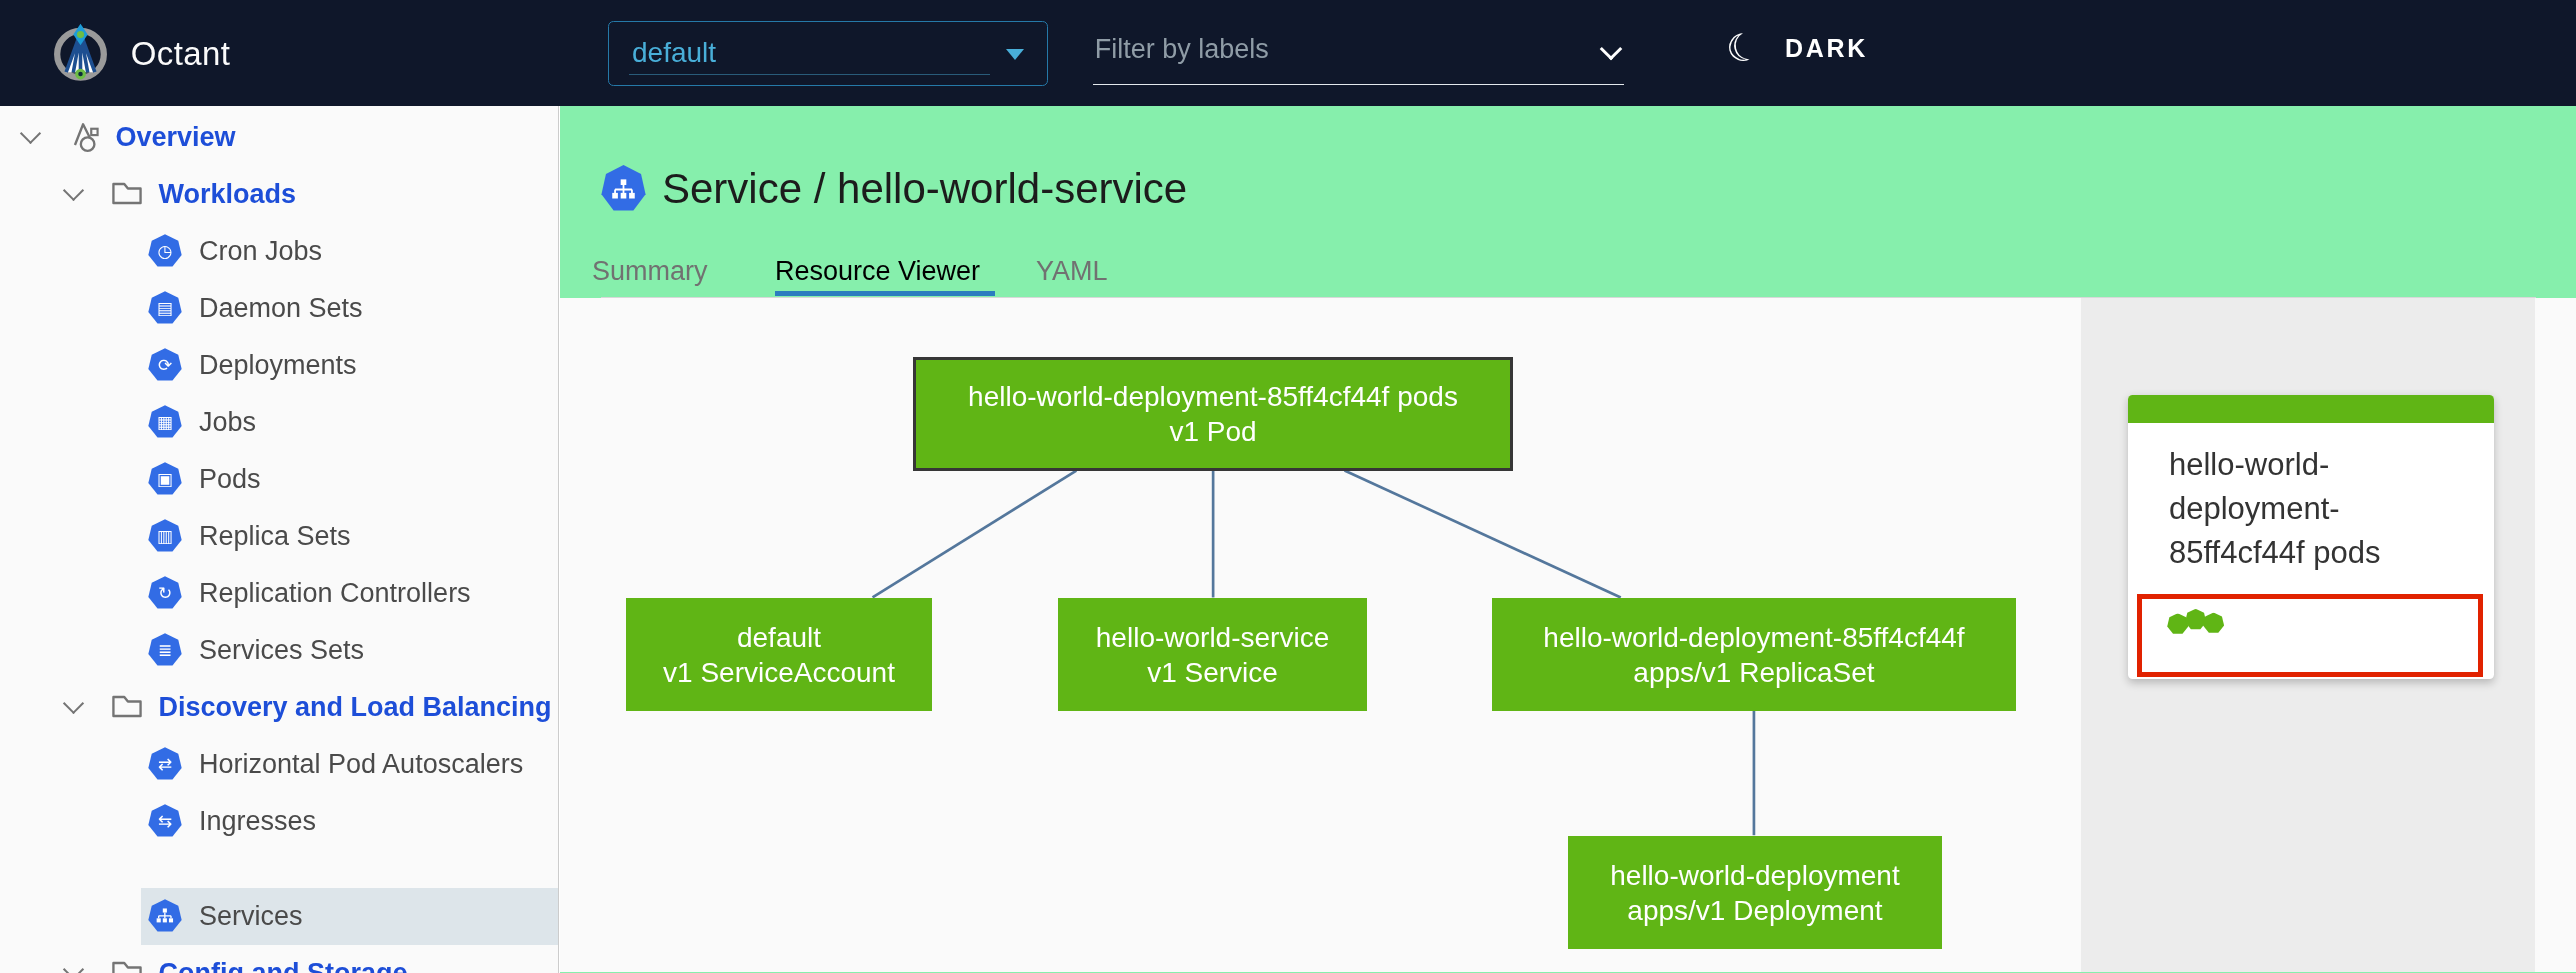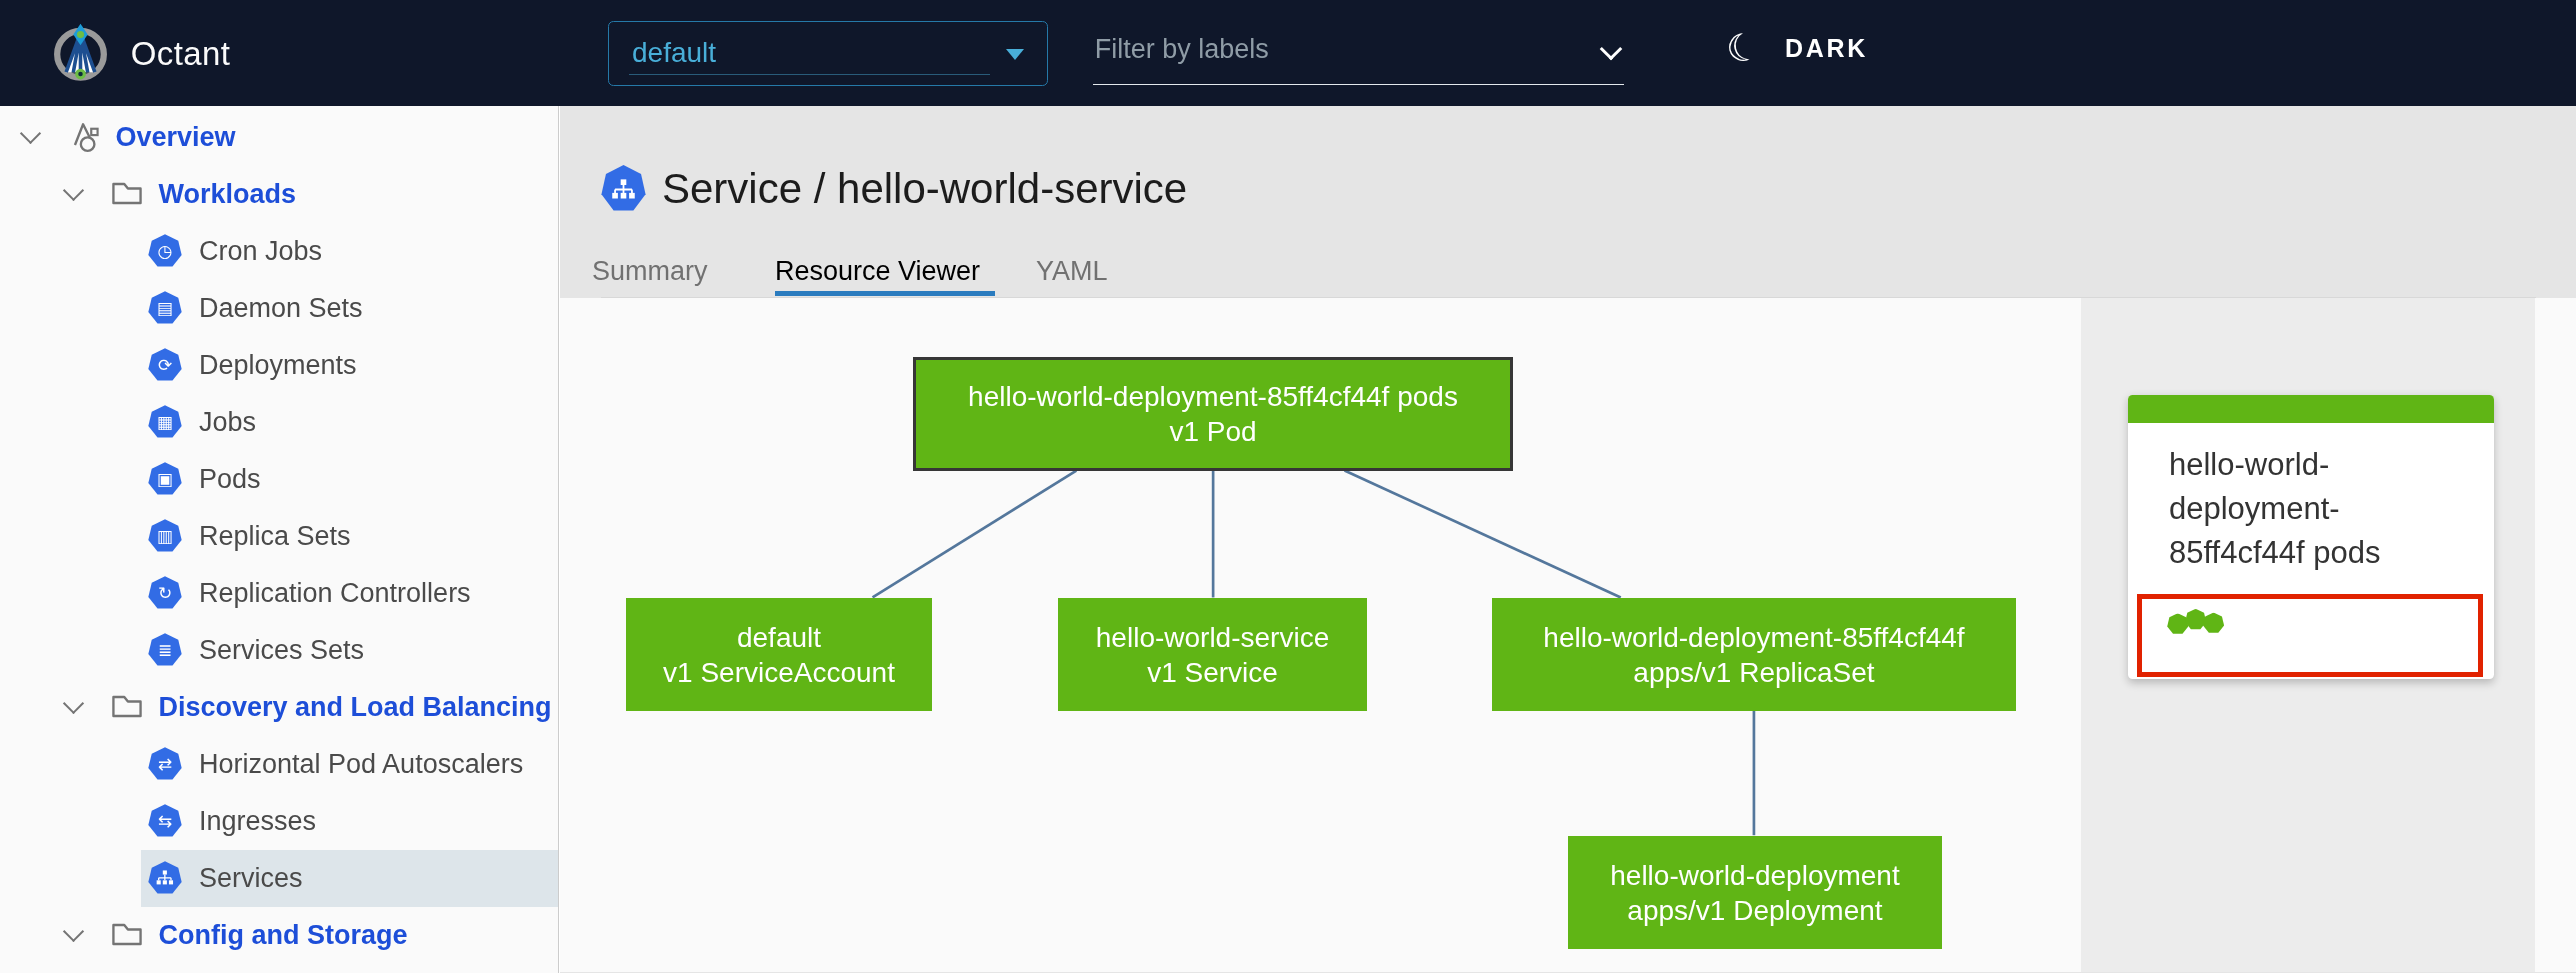--- a/index.html
+++ b/index.html
@@ -33,37 +33,37 @@
   .theme-label { color:#fff; font-size:25px; font-weight:700; letter-spacing:2.7px; margin-left:25px; }
 
   .cluster-menu { position:absolute; left:1894px; top:27px; display:flex; align-items:center; cursor:pointer; }
   .cluster-label { color:#e8eaec; font-size:28px; margin-left:12.5px; }
   .cluster-chev { width:11.6px; height:11.6px; border-color:#cfd6da; border-width:0 2.7px 2.7px 0; margin-left:10.7px; margin-top:-5.4px; }
 
   
   .sidebar { position:absolute; left:0; top:106px; width:559px; height:867px;
     background:#fafafa; border-right:0.9px solid #ccc; padding-top:2.7px; }
   .nav-row { height:57px; display:flex; align-items:center; cursor:pointer; }
-  .nav-row.selected { background:linear-gradient(to right, rgba(0,0,0,0) 141px, #dde5ea 141px); }
+  .nav-row.selected { background:linear-gradient(to right, rgba(0,0,0,0) 141px, #dde5ea 141px);margin-top:38px; }
   .nav-label { font-size:27px; color:#4a4a4a; }
   .nav-label.group { font-weight:700; color:#1d4ed8; }
   .side-chev { width:15px; height:15px; border-color:#747474; border-width:0 2.7px 2.7px 0; margin-top:-7.2px; }
   .d0 .side-chev { margin-left:23px; }
   .d1 .side-chev { margin-left:66px; }
   .outline-icon { margin-left:27px; flex:0 0 auto; }
   .d0 .nav-label, .d1 .nav-label { margin-left:12.5px; }
   .kicon { position:relative; width:34px; height:34px; background:#326ce5; flex:0 0 auto;
     clip-path:polygon(50% 0%, 89% 19%, 99% 61%, 72% 95%, 28% 95%, 1% 61%, 11% 19%);
     display:flex; align-items:center; justify-content:center; }
   .kicon .glyph { color:#fff; font-size:17px; line-height:17px; }
   .d2 .kicon { margin-left:148px; }
   .d2 .nav-label { margin-left:17px; }
 
   
-  .main { position:absolute; left:560px; top:106px; width:2016px; height:867px; background:#e5e5e5; }
+  .main { position:absolute; left:560px; top:106px; width:2016px; height:867px; background:#86efac; }
   .page-title { position:absolute; left:41px; top:59px; display:flex; align-items:center; }
   .title-kicon { width:45px; height:48px; }
   .title-kicon .kicon { width:45px; height:48px; }
   .page-title-text { font-size:42px; color:#1c1c1c; margin-left:16px; font-weight:400; }
 
   .tab { position:absolute; top:150px; font-size:27px; color:#717171; cursor:pointer; }
   .tab.active { color:#000; }
   .tab-summary { left:32px; }
   .tab-resource-viewer { left:215px; }
   .tab-yaml { left:476px; }

